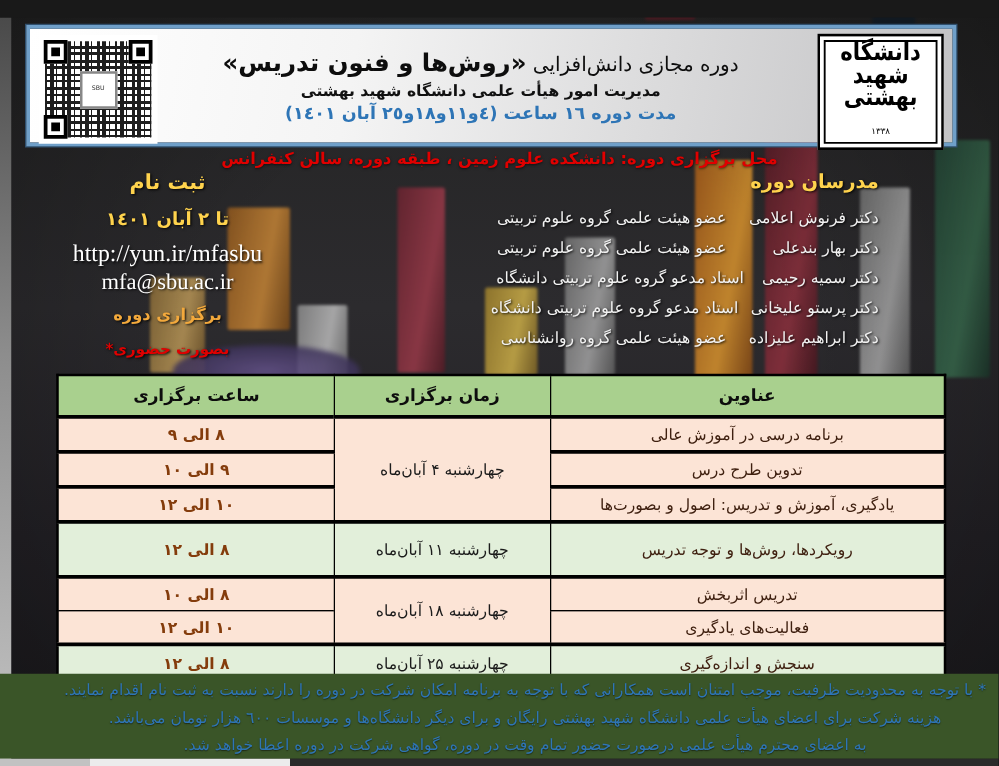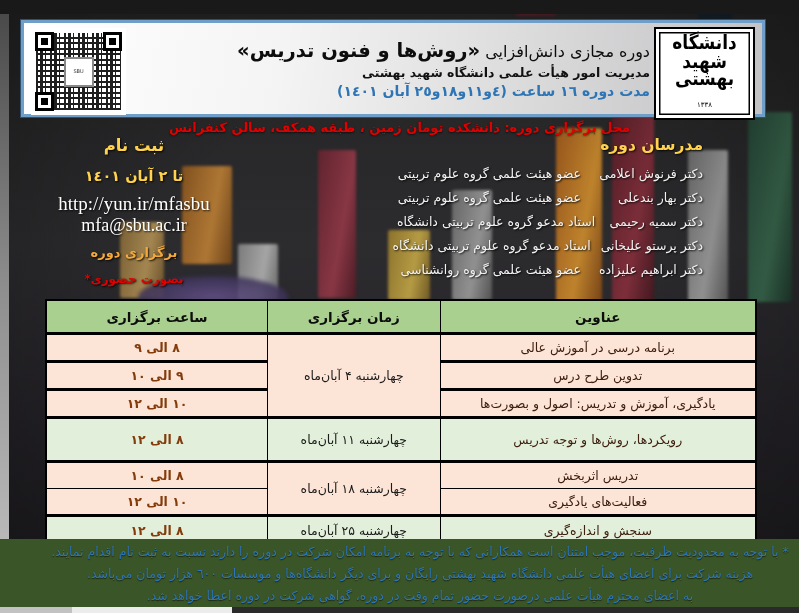--- a/index.html
+++ b/index.html
@@ -47,21 +47,21 @@
   .f-tl{left:4px;top:4px;} .f-tr{right:4px;top:4px;} .f-bl{left:4px;bottom:4px;}
   .qr-center{position:absolute;left:50%;top:50%;transform:translate(-50%,-50%);width:26px;height:26px;
     background:#fff;border:2px solid #888;display:flex;align-items:center;justify-content:center;
     font-size:5px;color:#333;text-align:center;line-height:1;}
   .logo{position:absolute;right:7px;top:4px;width:97px;height:89px;background:#fff;border:2px solid #000;
     box-shadow:inset 0 0 0 3px #fff, inset 0 0 0 4.5px #000;
     display:flex;flex-direction:column;align-items:center;justify-content:center;color:#000;}
   .logo-text{font-weight:bold;font-size:17px;line-height:.92;text-align:center;transform:scaleY(1.15);letter-spacing:-1px;}
   .logo-year{font-size:7px;margin-top:16px;}
   .header-text{position:absolute;left:95px;right:112px;top:0;height:100%;
-    display:flex;flex-direction:column;align-items:flex-start;justify-content:center;gap:3px;text-align:center;}
+    display:flex;flex-direction:column;align-items:center;justify-content:center;gap:3px;text-align:center;}
   .h-title{font-size:16px;color:#0d0d0d;white-space:nowrap;}
   .h-title strong{font-size:19.5px;font-weight:bold;}
   .h-sub{font-size:12.5px;font-weight:bold;color:#111;}
   .h-dur{font-size:14px;font-weight:bold;color:var(--blue,#2e75b6);}
   
   .location{position:absolute;left:0;top:120px;width:100%;text-align:center;z-index:2;
     color:var(--red,#e00000);font-size:13px;font-weight:bold;text-shadow:0 1px 2px rgba(0,0,0,.6);}
   
   .instructors{position:absolute;right:96px;top:136px;width:306px;z-index:2;}
   .inst-title{text-align:right;color:var(--yellow,#ffd34d);font-size:15.5px;font-weight:bold;
@@ -143,21 +143,21 @@
     <div class="logo">
       <div class="logo-text">
         <div>دانشگاه</div>
         <div>شهید</div>
         <div>بهشتی</div>
       </div>
       <div class="logo-year">۱۳۳۸</div>
     </div>
   </div>
 
-  <div class="location">محل برگزاری دوره: دانشکده تومان زمین ، طبقه همکف، سالن کنفرانس</div>
+  <div class="location">محل برگزاری دوره: دانشکده علوم زمین ، طبقه دوره، سالن کنفرانس</div>
 
   <div class="instructors">
     <div class="inst-title">مدرسان دوره</div>
     <div class="inst-row">
       <div class="inst-name">دکتر فرنوش اعلامی</div>
       <div class="inst-role">عضو هیئت علمی گروه علوم تربیتی</div>
     </div>
     <div class="inst-row">
       <div class="inst-name">دکتر بهار بندعلی</div>
       <div class="inst-role">عضو هیئت علمی گروه علوم تربیتی</div>

